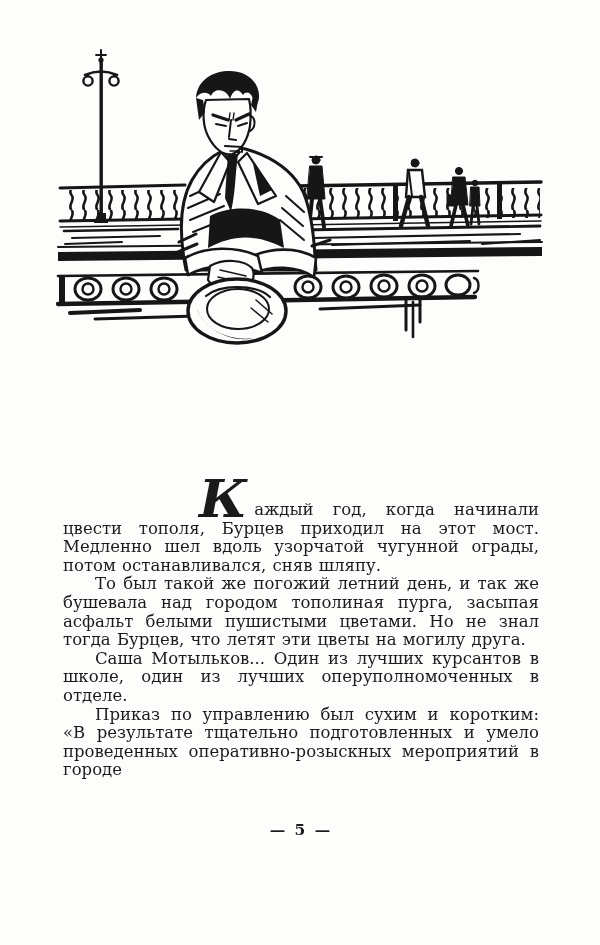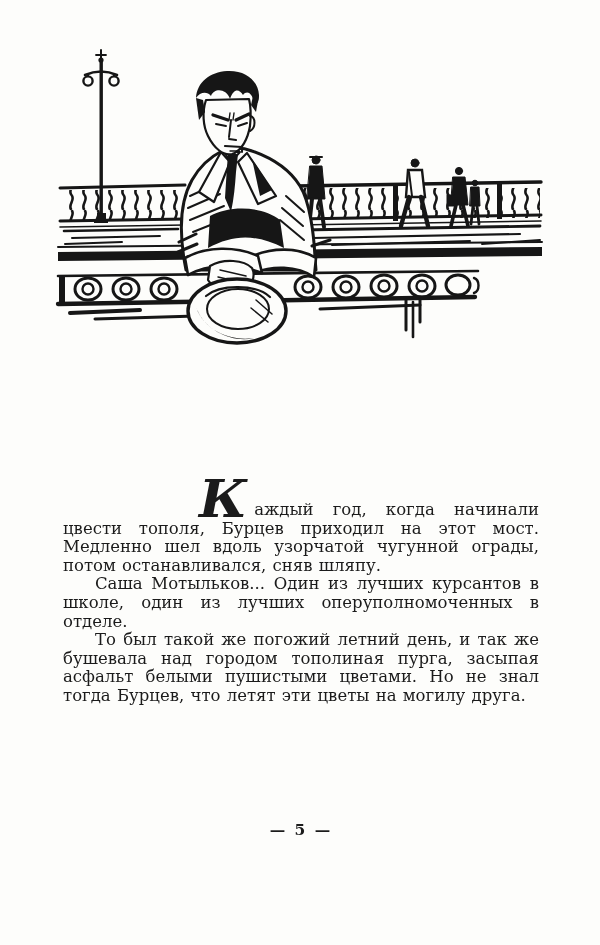--- a/index.html
+++ b/index.html
@@ -198,19 +198,20 @@
         <path d="M206,296 C220,284 256,284 270,297" fill="none" stroke-width="2.2"></path>
         <path d="M256,300 L272,314 M251,308 L268,322" stroke-width="1.5" fill="none"></path>
       </g>
 
       <path d="M179,242 L196,234 M178,252 L197,244 M312,246 L330,240" stroke-width="3" fill="none"></path>
     </g>
   </svg>
 
   <div class="text-block" lang="ru">
     <p class="first"><span class="dropcap">К</span><span>аждый год, когда начинали цвести тополя, Бурцев приходил на этот мост. Медленно шел вдоль узорчатой чугунной ограды, потом останавливался, сняв шляпу.</span></p>
+    <p>То был такой же погожий летний день, и так же бушевала над городом тополиная пурга, засыпая асфальт белыми пушистыми цветами. Но не знал тогда Бурцев, что летят эти цветы на могилу друга.</p>
     <p>Саша Мотыльков... Один из лучших курсантов в школе, один из лучших оперуполномоченных в отделе.</p>
-    <p>То был такой же погожий летний день, и так же бушевала над городом тополиная пурга, засыпая асфальт белыми пушистыми цветами. Но не знал тогда Бурцев, что летят эти цветы на могилу друга.</p>
+    <p class="continued">Приказ по управлению был сухим и коротким: «В результате тщательно подготовленных и умело проведенных оперативно-розыскных мероприятий в городе</p>
   </div>
 
   <div class="footer">— 5 —</div>
 
 </div>
 
 </body></html>

